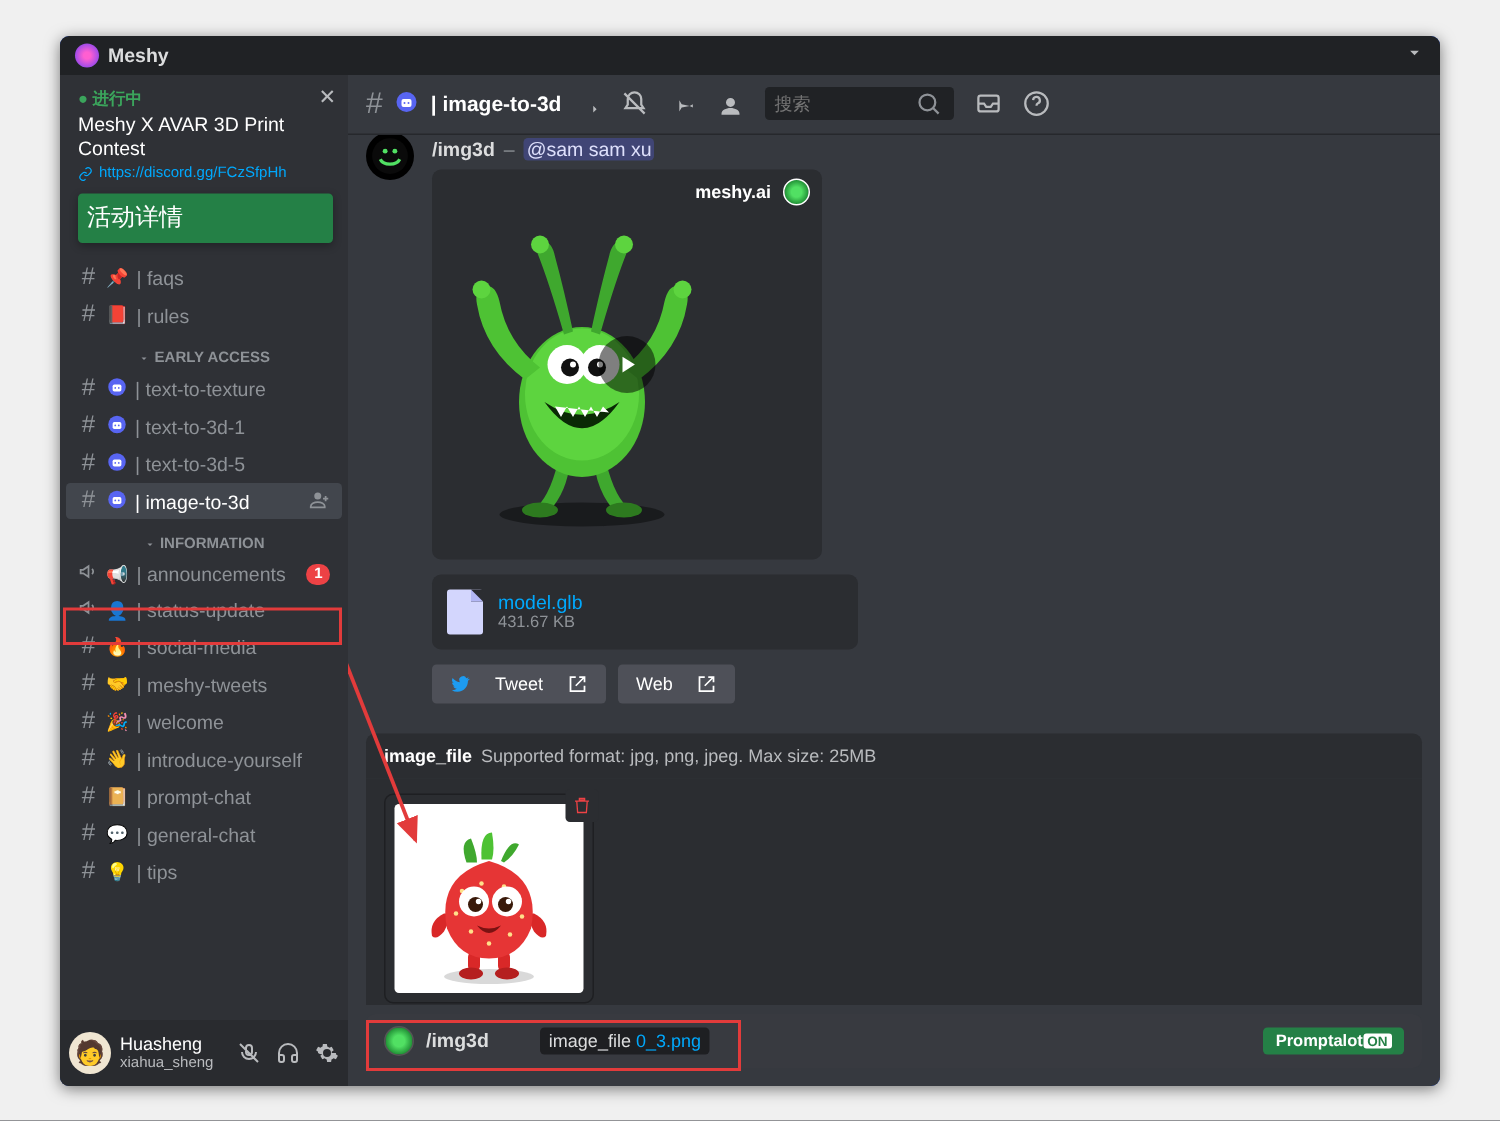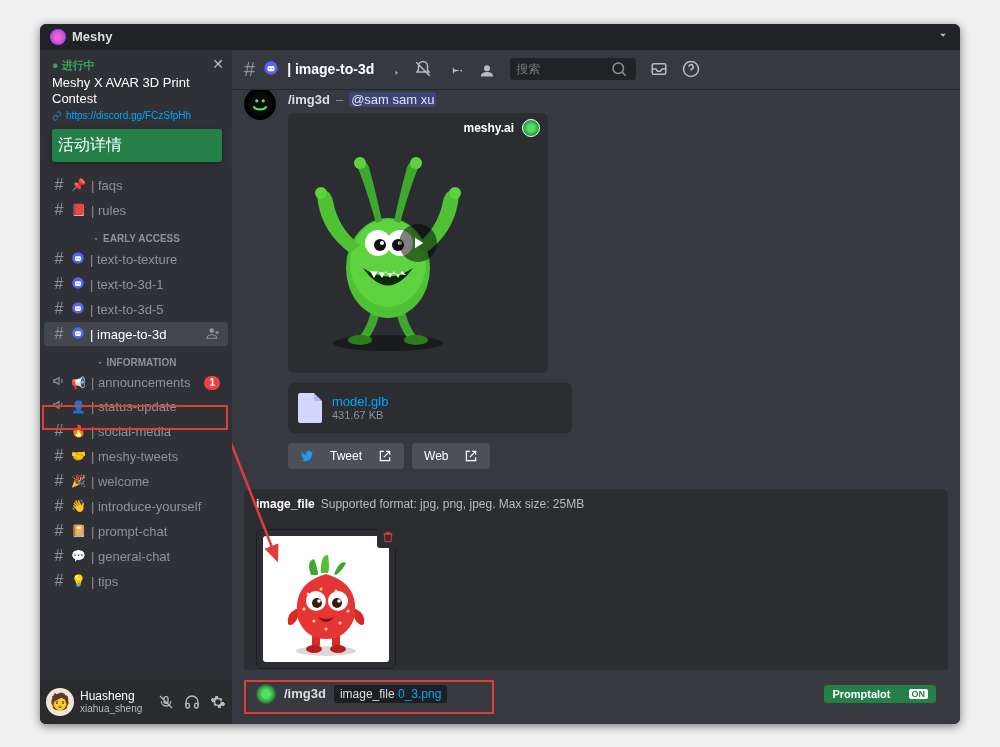--- a/index.html
+++ b/index.html
@@ -359,37 +359,38 @@
   background: radial-gradient(circle,#51e063 30%,#167f2c 80%);
   border: 1px solid #555;
 }
 .input-bar .cmdtxt { color: #dcddde; font-size: 13px; font-weight: 600; }
 .input-bar .chip {
   background: #1e1f22;
   border-radius: 3px;
   padding: 2px 6px;
   color: #dcddde;
   font-size: 12px;
+  margin-left: 26px;
 }
 .input-bar .chip .val { color: #00a8fc; }
 .input-bar .right {
   margin-left: auto;
   display: flex;
   align-items: center;
   gap: 6px;
 }
 .prompt-btn {
   background: #248046;
   color: #fff;
   font-size: 11px;
   font-weight: 600;
   padding: 3px 8px;
   border-radius: 3px;
   display: flex;
-  gap: 18px;
+  gap: 0;
   align-items: center;
 }
 .prompt-btn .on {
   background: #fff;
   color: #248046;
   border-radius: 2px;
   padding: 0 3px;
   font-size: 9px;
   font-weight: 800;
 }

